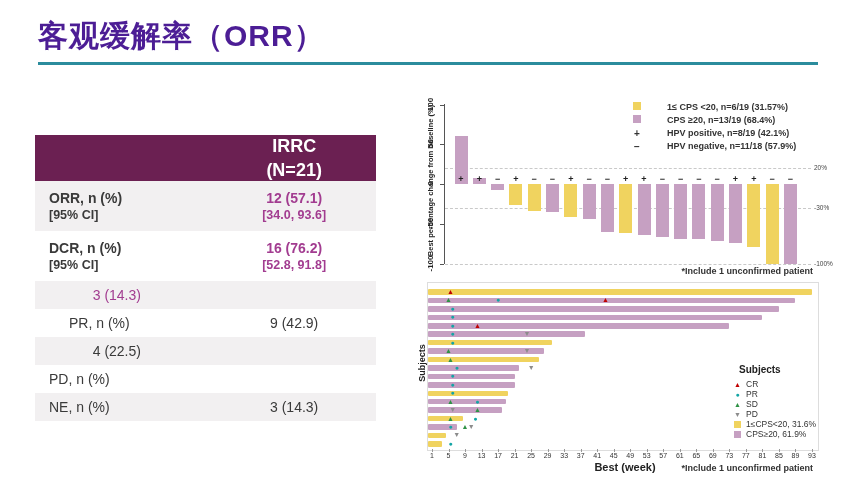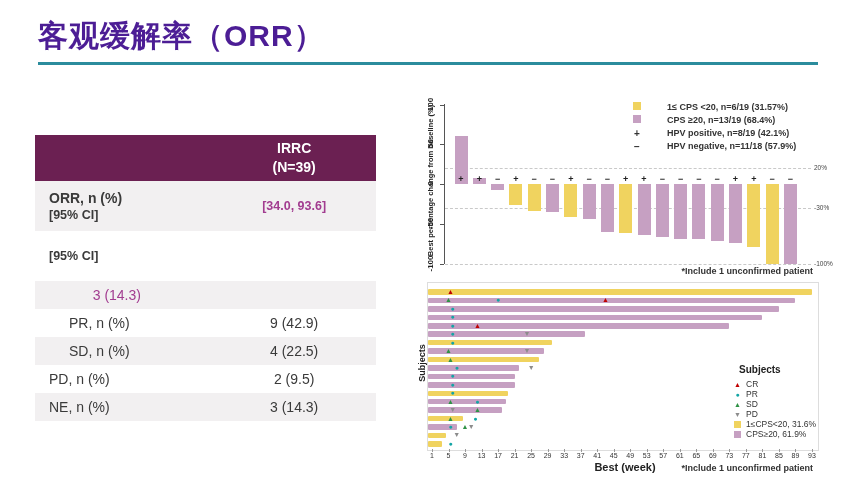--- a/index.html
+++ b/index.html
@@ -5,21 +5,21 @@
   html,body{margin:0;padding:0;}
   body{width:852px;height:492px;background:#fff;font-family:"Liberation Sans",sans-serif;position:relative;overflow:hidden;}
   .slide{position:absolute;inset:0;background:#fff;}
   .page-title{position:absolute;left:38px;top:16px;margin:0;font-size:30px;font-weight:bold;color:#4c1d95;letter-spacing:1px;}
   .title-rule{position:absolute;left:38px;top:62px;width:780px;height:3px;background:#2B8C9D;}
 
   
   .tbl{position:absolute;left:35px;top:135px;width:341px;color:#3A3A3A;}
   .tbl-head{display:flex;background:#6B2052;color:#fff;height:46px;align-items:center;}
   .h-l{width:52%;}
-  .h-r{width:48%;text-align:center;font-weight:bold;font-size:14px;line-height:1.35;}
+  .h-r{width:48%;text-align:center;font-weight:bold;font-size:18px;line-height:1.35;}
   .tbl-row{display:flex;align-items:center;}
   .tbl-row.alt{background:#F2F0F1;}
   .tbl-row.tall{height:50px;}
   .tbl-row.short{height:28px;}
   .cell-l{width:52%;padding-left:14px;box-sizing:border-box;font-size:14px;line-height:1.3;}
   .tbl-row.ind .cell-l{padding-left:34px;}
   .cell-r{width:48%;text-align:center;font-size:14px;line-height:1.3;}
   .tbl-row.em .cell-l,.tbl-row.em .cell-r{font-weight:bold;}
   .val-purple{color:#A23C90;}
   .sub{font-size:12.5px;}
@@ -61,65 +61,65 @@
 
 <div class="slide">
   <h1 class="page-title">客观缓解率（ORR）</h1>
   <div class="title-rule"></div>
 
   <div class="tbl">
     <div class="tbl-head">
       <div class="h-l"></div>
       <div class="h-r">
         <div>IRRC</div>
-        <div>(N=39)</div>
+        <div>(N=21)</div>
       </div>
     </div>
     <div id="tbl-body">
         <div class="tbl-row tall alt em">
           <div class="cell-l">
             <div>ORR, n (%)</div>
             <div class="sub">[95% CI]</div>
           </div>
           <div class="cell-r val-purple">
+            <div>12 (57.1)</div>
             <div class="sub">[34.0, 93.6]</div>
           </div>
         </div>
         <div class="tbl-row tall em">
           <div class="cell-l">
+            <div>DCR, n (%)</div>
             <div class="sub">[95% CI]</div>
+          </div>
+          <div class="cell-r val-purple">
+            <div>16 (76.2)</div>
+            <div class="sub">[52.8, 91.8]</div>
           </div>
         </div>
         <div class="tbl-row short alt ind">
           <div class="cell-r val-purple">
             <div>3 (14.3)</div>
           </div>
         </div>
         <div class="tbl-row short ind">
           <div class="cell-l">
             <div>PR, n (%)</div>
           </div>
           <div class="cell-r">
             <div>9 (42.9)</div>
           </div>
         </div>
         <div class="tbl-row short alt ind">
-          <div class="cell-l">
-            <div>SD, n (%)</div>
-          </div>
           <div class="cell-r">
             <div>4 (22.5)</div>
           </div>
         </div>
         <div class="tbl-row short">
           <div class="cell-l">
             <div>PD, n (%)</div>
-          </div>
-          <div class="cell-r">
-            <div>2 (9.5)</div>
           </div>
         </div>
         <div class="tbl-row short alt">
           <div class="cell-l">
             <div>NE, n (%)</div>
           </div>
           <div class="cell-r">
             <div>3 (14.3)</div>
           </div>
         </div>

